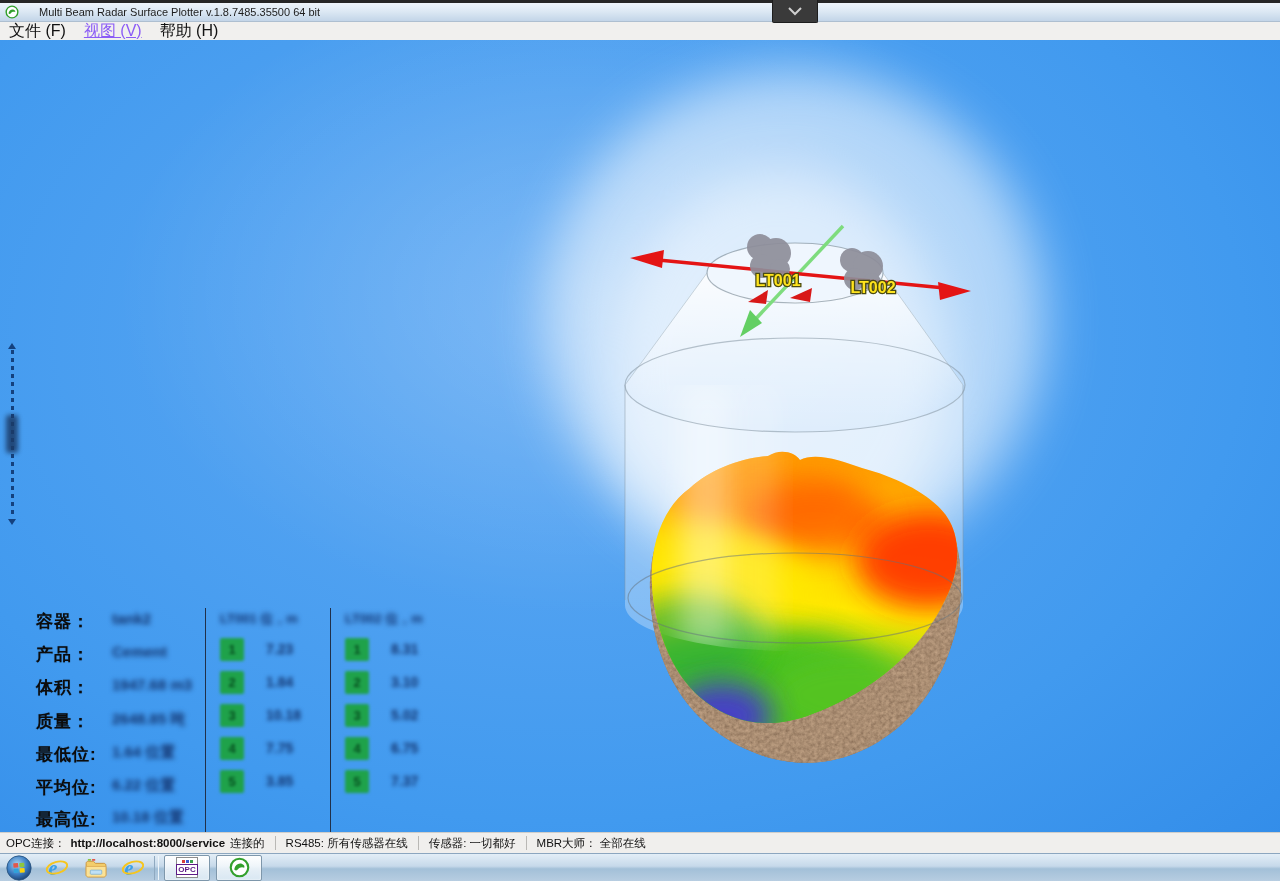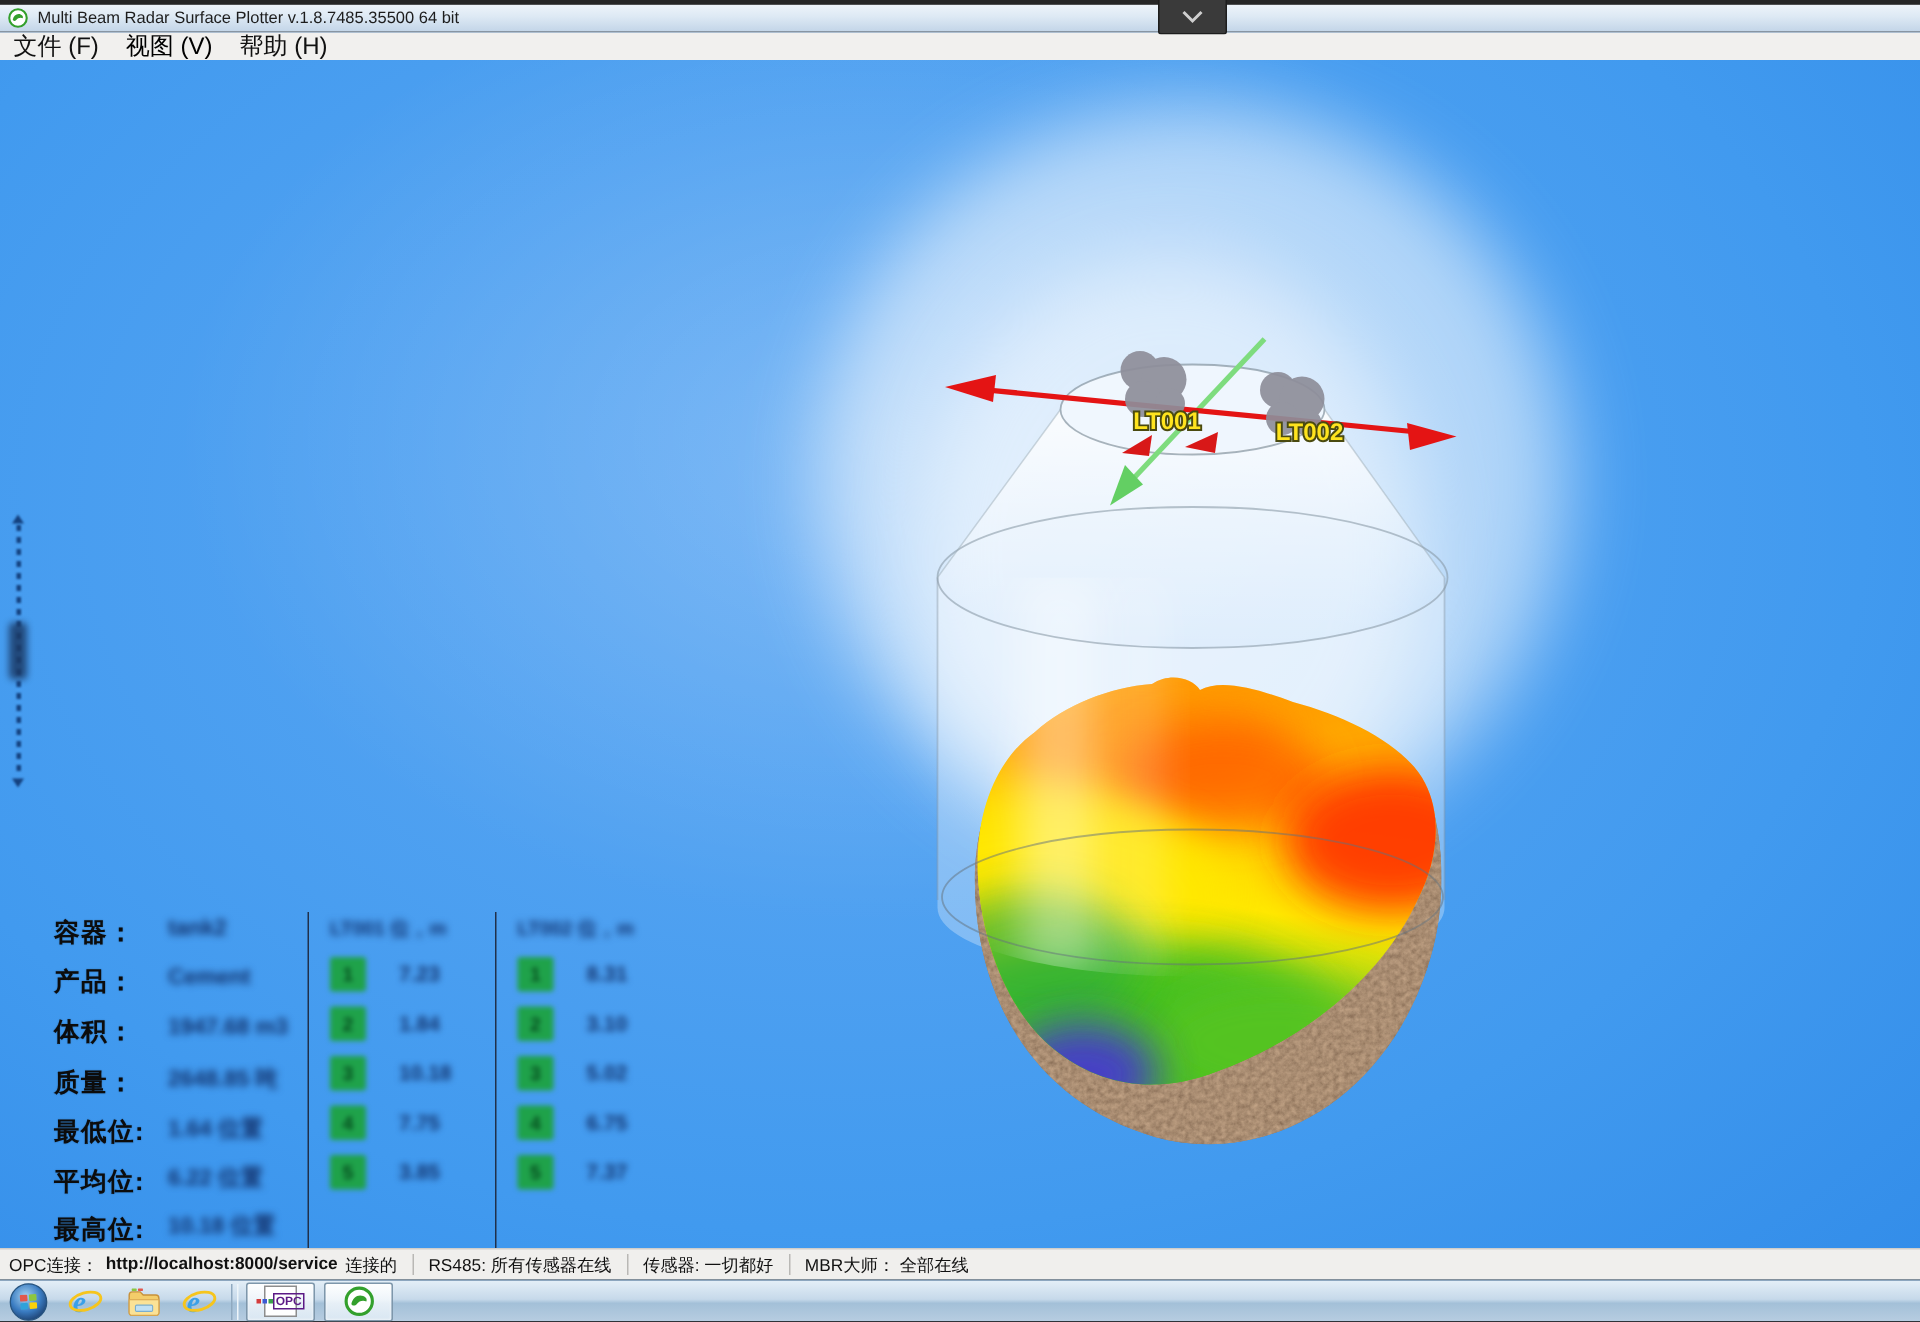--- a/index.html
+++ b/index.html
@@ -10,28 +10,28 @@
   .topstrip{position:absolute;top:0;left:0;width:1280px;height:3px;background:#262626;z-index:60;}
   .chevtab{position:absolute;top:0;left:772px;width:44px;height:22px;background:#3a3a3a;
            border:1px solid #1d1d1d;border-top:none;border-radius:0 0 2px 2px;z-index:61;
            display:flex;align-items:center;justify-content:center;}
   .chevtab svg{display:block;}
 
   
   .titlebar{position:absolute;top:3px;left:0;width:1280px;height:19px;
             background:linear-gradient(#eef4fa 0%,#dde9f4 45%,#c3d5e8 100%);
             display:flex;align-items:center;padding-left:5px;box-sizing:border-box;
-            border-bottom:1px solid #aebfd0;}
+            border-bottom:1px solid #aebfd0;gap:14px;}
   .titlebar .appico{width:14px;height:14px;margin-right:6px;flex:0 0 auto;}
   .title-text{font-size:11px;color:#1d1d1d;white-space:nowrap;}
 
   .menubar{position:absolute;top:22px;left:0;width:1280px;height:18px;background:#f1f0ee;
            display:flex;align-items:center;font-size:16px;color:#111;}
   .menu-item{padding:0 9px;height:100%;display:flex;align-items:center;cursor:default;}
-  .menu-item.disabled{color:#000000;}
+  .menu-item.disabled{color:#8b5cf6;text-decoration:underline;}
 
   
   .viewport{position:absolute;top:40px;left:0;width:1280px;height:792px;overflow:hidden;
      background:
        radial-gradient(ellipse 760px 520px at 46% 32%, rgba(255,255,255,0.20), rgba(255,255,255,0) 62%),
        radial-gradient(ellipse 1700px 1200px at 44% 38%, #60a9f3 0%, #419aef 40%, #2b86e6 70%, #2187ef 100%);}
   .scene{position:absolute;inset:0;}
 
   
   .vwidget{position:absolute;left:5px;top:303px;width:14px;height:182px;z-index:5;
@@ -74,21 +74,21 @@
   .taskbar{position:absolute;top:853px;left:0;width:1280px;height:28px;
            background:linear-gradient(#e3eef7 0%,#c6d9ea 45%,#a3c0d8 55%,#b7cde1 100%);
            border-top:1px solid #8ca6bf;display:flex;align-items:center;box-sizing:border-box;}
   .tb-btn{width:38px;height:28px;display:flex;align-items:center;justify-content:center;}
   .tb-sep{width:3px;height:24px;margin:0 2px;
           border-left:1px solid #8fa9c0;border-right:1px solid #eef5fa;}
   .tb-win{width:44px;height:24px;margin:0 3px;display:flex;align-items:center;justify-content:center;
           background:linear-gradient(rgba(255,255,255,.95),rgba(226,238,247,.8));
           border:1px solid #7e97ab;border-radius:2px;box-shadow:inset 0 0 2px #fff;}
   .opcico{width:22px;height:21px;background:#fff;border:1px solid #8d8d8d;box-sizing:border-box;
-          display:flex;align-items:center;justify-content:center;}
+          display:flex;flex-direction:column;align-items:center;justify-content:center;}
   .opcdots{display:flex;gap:1px;margin-bottom:1px;}
   .opcdots i{width:3px;height:3px;display:block;}
   .opctxt{font-size:8px;font-weight:bold;color:#5c1a86;border:1px solid #5c1a86;line-height:9px;
           padding:0 1px;letter-spacing:0;}
 </style>
 </head>
 <body>
 
 <div class="topstrip"></div>
 <div class="chevtab">

